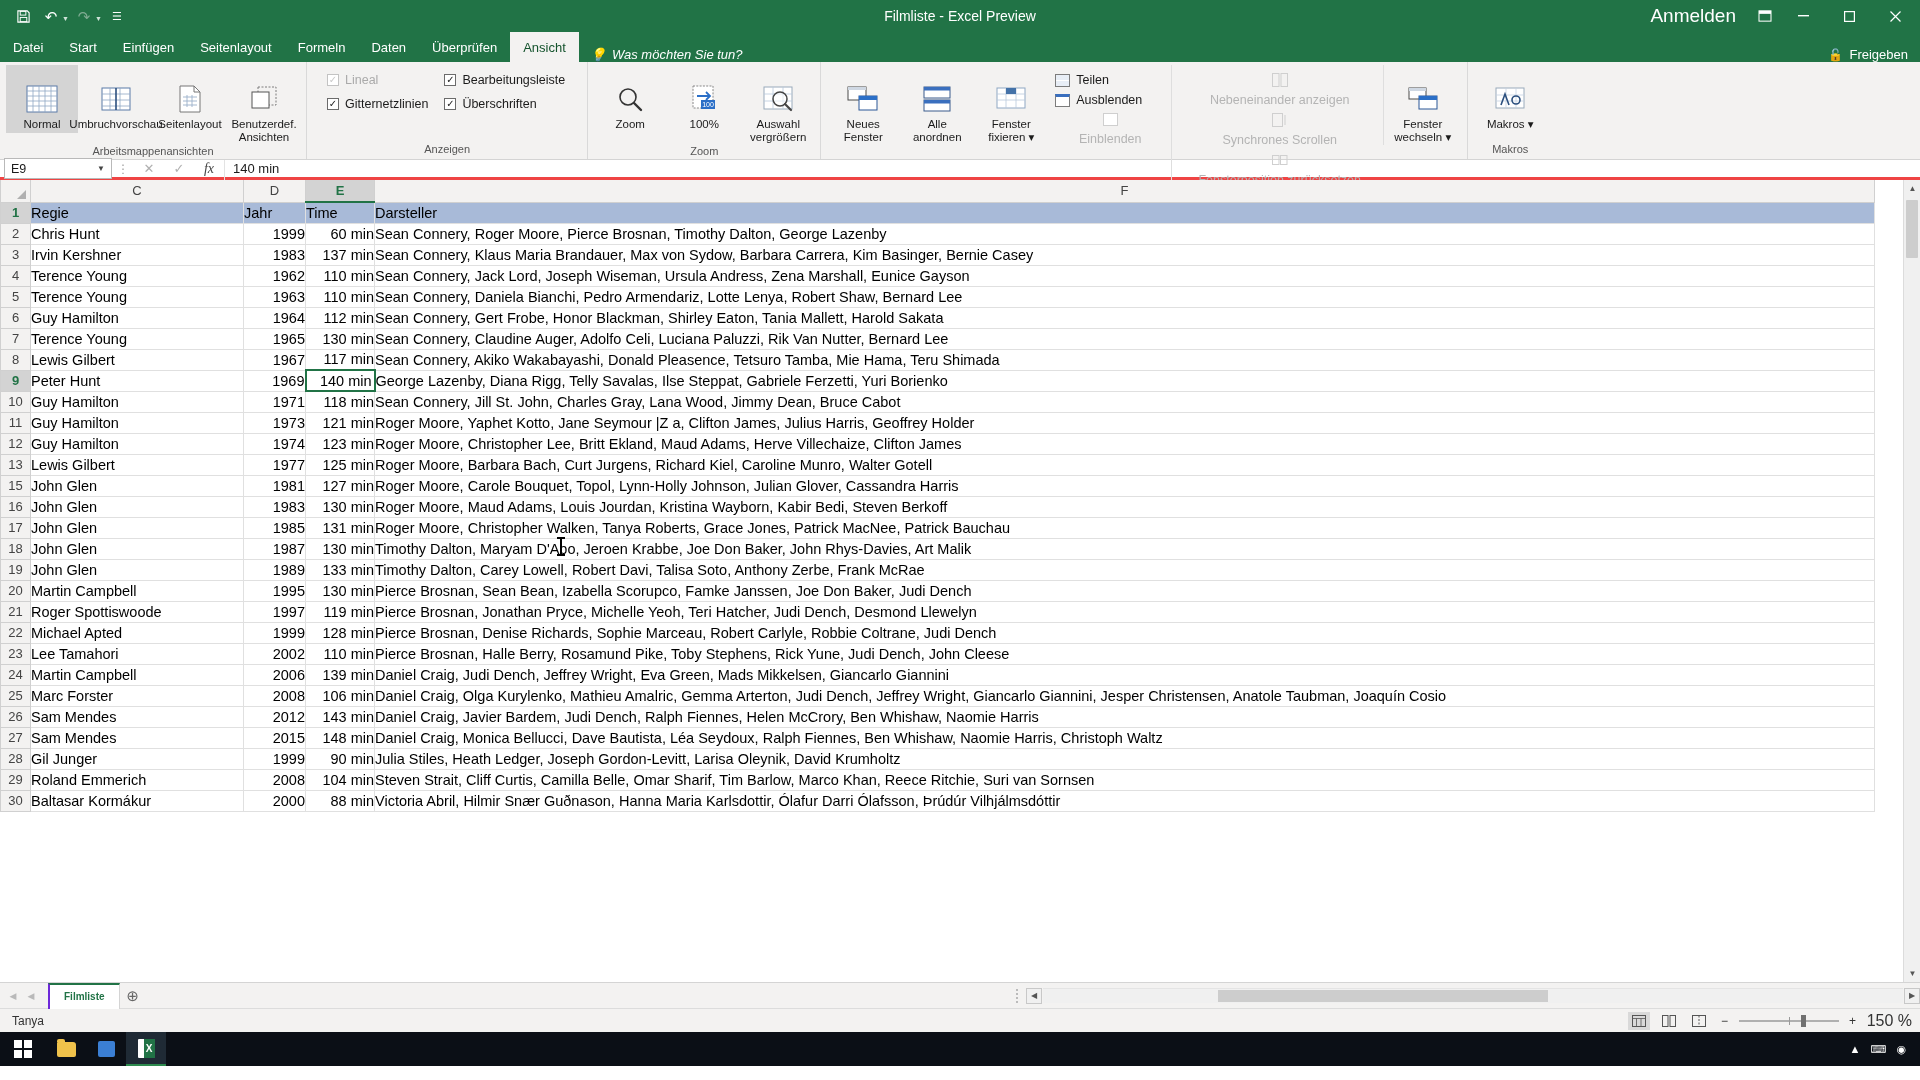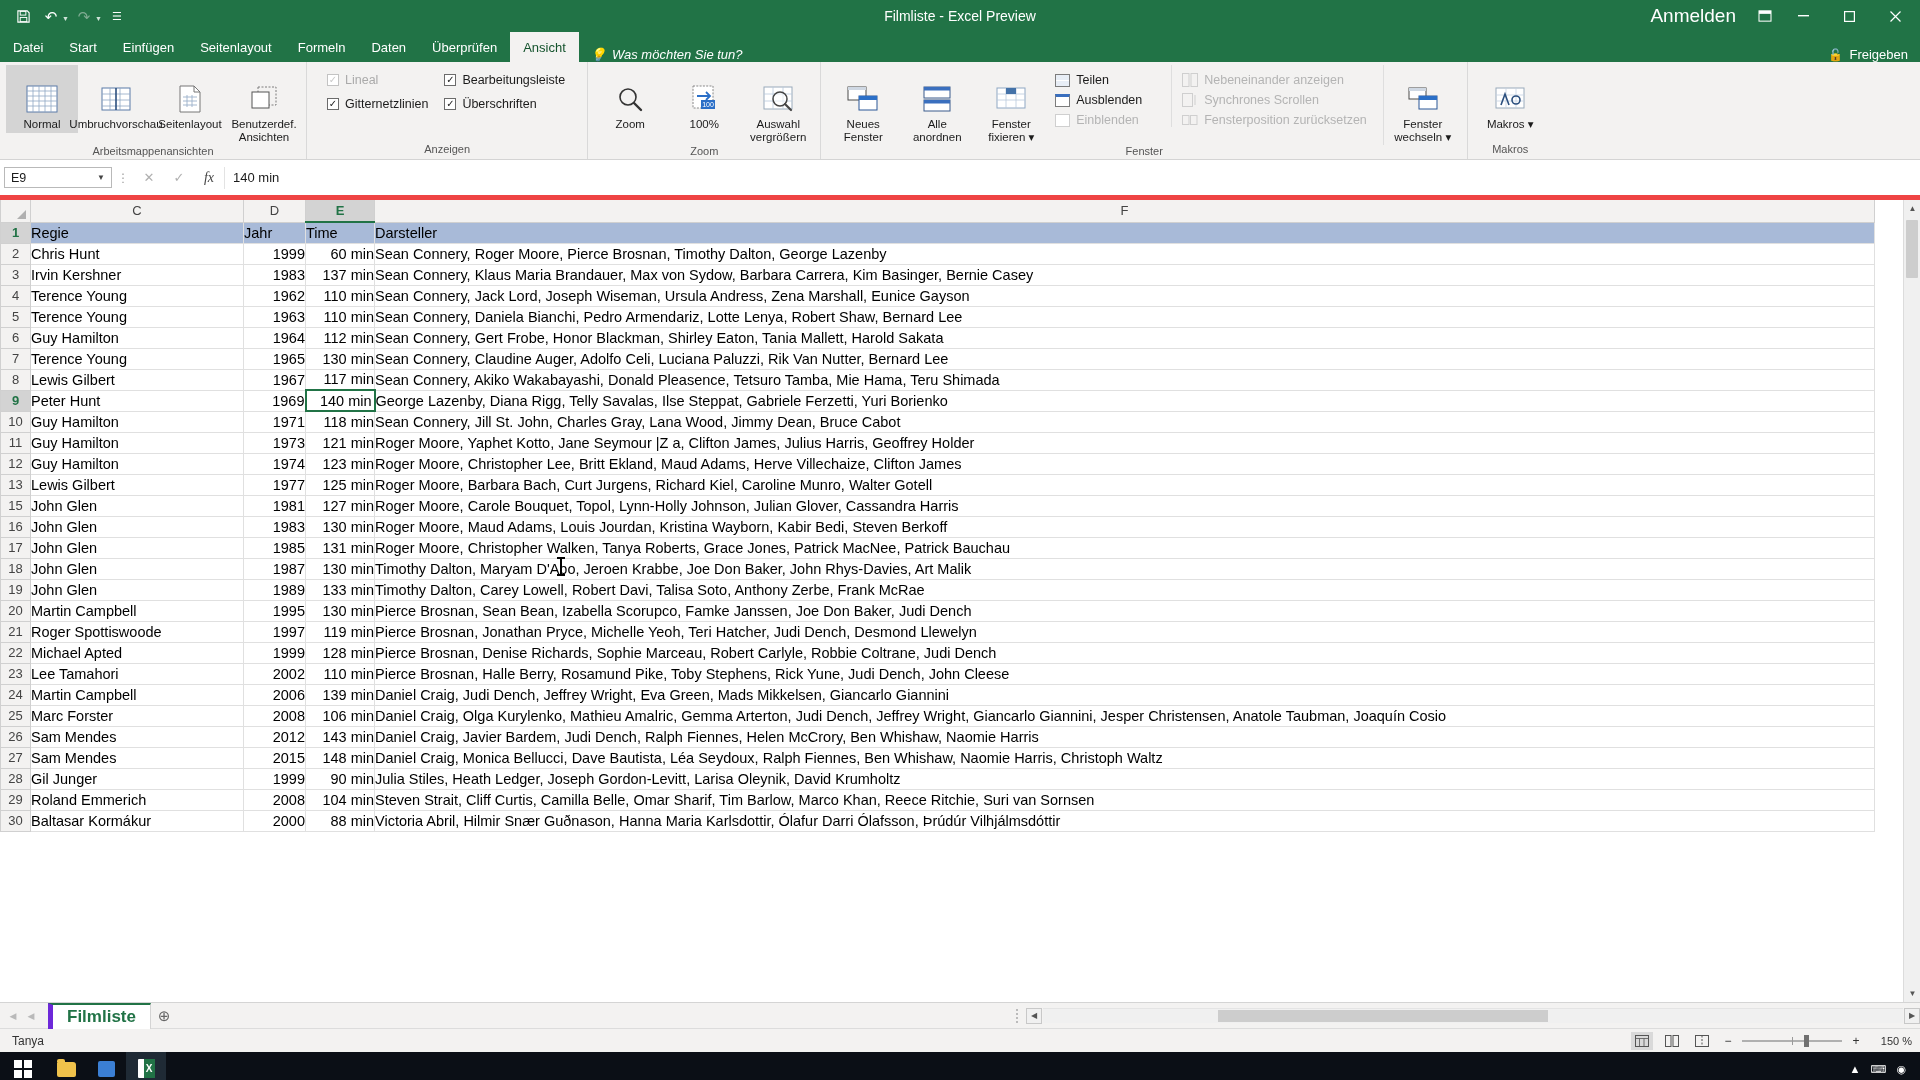--- a/index.html
+++ b/index.html
@@ -86,32 +86,32 @@
   .chkitem { display:flex; align-items:center; gap:6px; font-size:12.5px; color:#1b1b1b; }
   .chkitem.disabled { color:#aaa; }
   .cbox {
     width:12px; height:12px; border:1px solid #6b6b6b; background:#fff;
     display:flex; align-items:center; justify-content:center; font-size:10px;
     color:#1b1b1b; line-height:1;
   }
   .chkitem.disabled .cbox { border-color:#c3c3c3; color:#c9c9c9; }
   .smallcol { display:flex; flex-direction:column; gap:6px; padding:8px 4px 0 6px; }
   .smallitem { display:flex; align-items:center; gap:6px; font-size:12.5px; color:#1b1b1b; }
-  .smallitem.disabled { color:#b4b4b4; }
+  .smallitem.disabled { color:#b4b4b4;flex-direction:column; }
   .sq {
     width:15px; height:13px; border:1px solid #7c7c7c; background:#fff; flex:none;
     position:relative;
   }
   .smallitem.disabled .sq { border-color:#cfcfcf; }
   .bookicon { width:16px; height:14px; flex:none; }
 
   
   .fbar {
-    height:40px; background:#fff; display:flex; align-items:center;
-    border-bottom:5px solid #ef4444; padding:0 4px;
+    height:20px; background:#fff; display:flex; align-items:center;
+    border-bottom:3px solid #ef4444; padding:0 4px;
   }
   .namebox {
     width:108px; height:21px; border:1px solid #b9b9b9; background:#fff;
     display:flex; align-items:center; padding:0 6px; font-size:12.5px; color:#1b1b1b;
     position:relative;
   }
   .namebox .arrow { margin-left:auto; font-size:8px; color:#444; }
   .fb-dots { width:22px; text-align:center; color:#a0a0a0; font-size:12px; }
   .fb-icons { display:flex; align-items:center; gap:0; }
   .fb-ic {
@@ -185,23 +185,23 @@
 
   
   .sheetbar {
     height:26px; background:#f3f2f1; display:flex; align-items:center;
     border-top:1px solid #d4d4d4; padding-left:4px;
   }
   .navarrows { display:flex; gap:0; }
   .navarrow { width:18px; text-align:center; font-size:9px; color:#b9b9b9; }
   .stab {
     height:26px; display:flex; align-items:center; padding:0 14px;
-    font-size:17px; color:#217346; font-weight:bold;
+    font-size:10px; color:#217346; font-weight:bold;
     background:#fff; border-top:2px solid #217346;
-    border-left:5px solid #6d28d9; border-right:1px solid #d4d4d4;
+    border-left:2px solid #6d28d9; border-right:1px solid #d4d4d4;
     margin-left:8px;
   }
   .addsheet {
     width:26px; display:flex; align-items:center; justify-content:center;
     color:#666; font-size:15px;
   }
   .hsb-wrap { margin-left:auto; display:flex; align-items:center; height:26px; }
   .hsb-split { width:10px; border-left:2px dotted #bbb; height:14px; }
   .hs-arrow {
     width:16px;height:16px; border:1px solid #c8c8c8; background:#f0f0f0;
@@ -228,21 +228,21 @@
     color:#555;
   }
   .viewbtn.active { background:#d9d9d9; }
   .zoomctl { display:flex; align-items:center; gap:7px; }
   .zslider { width:100px; height:14px; position:relative; }
   .ztrack { position:absolute; top:6px; left:0; right:0; height:2px; background:#b0b0b0; }
   .zmid { position:absolute; top:3px; left:50%; width:1px; height:8px; background:#9a9a9a; }
   .zthumb {
     position:absolute; top:1px; left:62px; width:5px; height:12px; background:#707070;
   }
-  .zlabel { font-size:11px; color:#333; min-width:42px; text-align:right; }
+  .zlabel { font-size:16px; color:#333; min-width:42px; text-align:right; }
 
   
   .taskbar {
     height:34px; background:#0b0f16; display:flex; align-items:center;
     position:relative;
   }
   .startbtn { width:46px; height:34px; display:flex;align-items:center;justify-content:center;}
   .winlogo { display:grid; grid-template-columns:8px 8px; grid-template-rows:8px 8px; gap:2px; }
   .winlogo i { background:#fff; display:block; }
   .tb-app {

